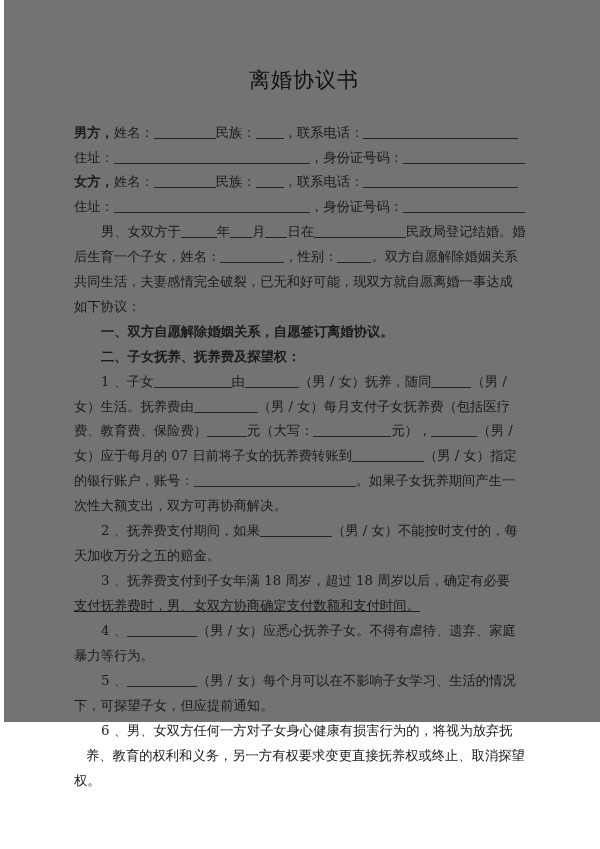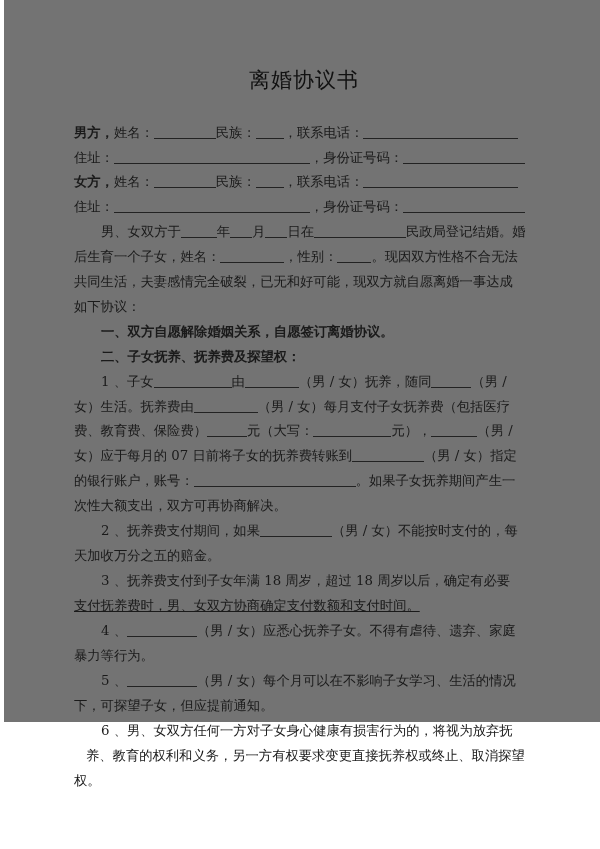--- a/index.html
+++ b/index.html
@@ -33,21 +33,21 @@
       <span class="b">女方，</span><span>姓名：</span><span class="blank" style="width:62px;"></span><span>民族：</span><span class="blank" style="width:28px;"></span><span>，联系电话：</span><span class="blank" style="width:155px;"></span>
     </div>
     <div class="line" style="top:197px;">
       <span>住址：</span><span class="blank" style="width:196px;"></span><span>，身份证号码：</span><span class="blank" style="width:122px;"></span>
     </div>
 
     <div class="line ind" style="top:222px;">
       <span>男、女双方于</span><span class="blank" style="width:36px;"></span><span>年</span><span class="blank" style="width:22px;"></span><span>月</span><span class="blank" style="width:22px;"></span><span>日在</span><span class="blank" style="width:92px;"></span><span>民政局登记结婚。婚</span>
     </div>
     <div class="line" style="top:247px;">
-      <span>后生育一个子女，姓名：</span><span class="blank" style="width:64px;"></span><span>，性别：</span><span class="blank" style="width:34px;"></span><span>。现因双方性格不合无法</span>
+      <span>后生育一个子女，姓名：</span><span class="blank" style="width:64px;"></span><span>，性别：</span><span class="blank" style="width:34px;"></span><span>。双方自愿解除婚姻关系</span>
     </div>
     <div class="line" style="top:272px;">共同生活，夫妻感情完全破裂，已无和好可能，现双方就自愿离婚一事达成</div>
     <div class="line" style="top:297px;">如下协议：</div>
 
     <div class="line ind b" style="top:322px;">一、双方自愿解除婚姻关系，自愿签订离婚协议。</div>
     <div class="line ind b" style="top:347px;">二、子女抚养、抚养费及探望权：</div>
 
     <div class="line ind" style="top:372px;">
       <span>1 、子女</span><span class="blank" style="width:78px;"></span><span>由</span><span class="blank" style="width:54px;"></span><span>（男 / 女）抚养，随同</span><span class="blank" style="width:40px;"></span><span>（男 /</span>
     </div>

